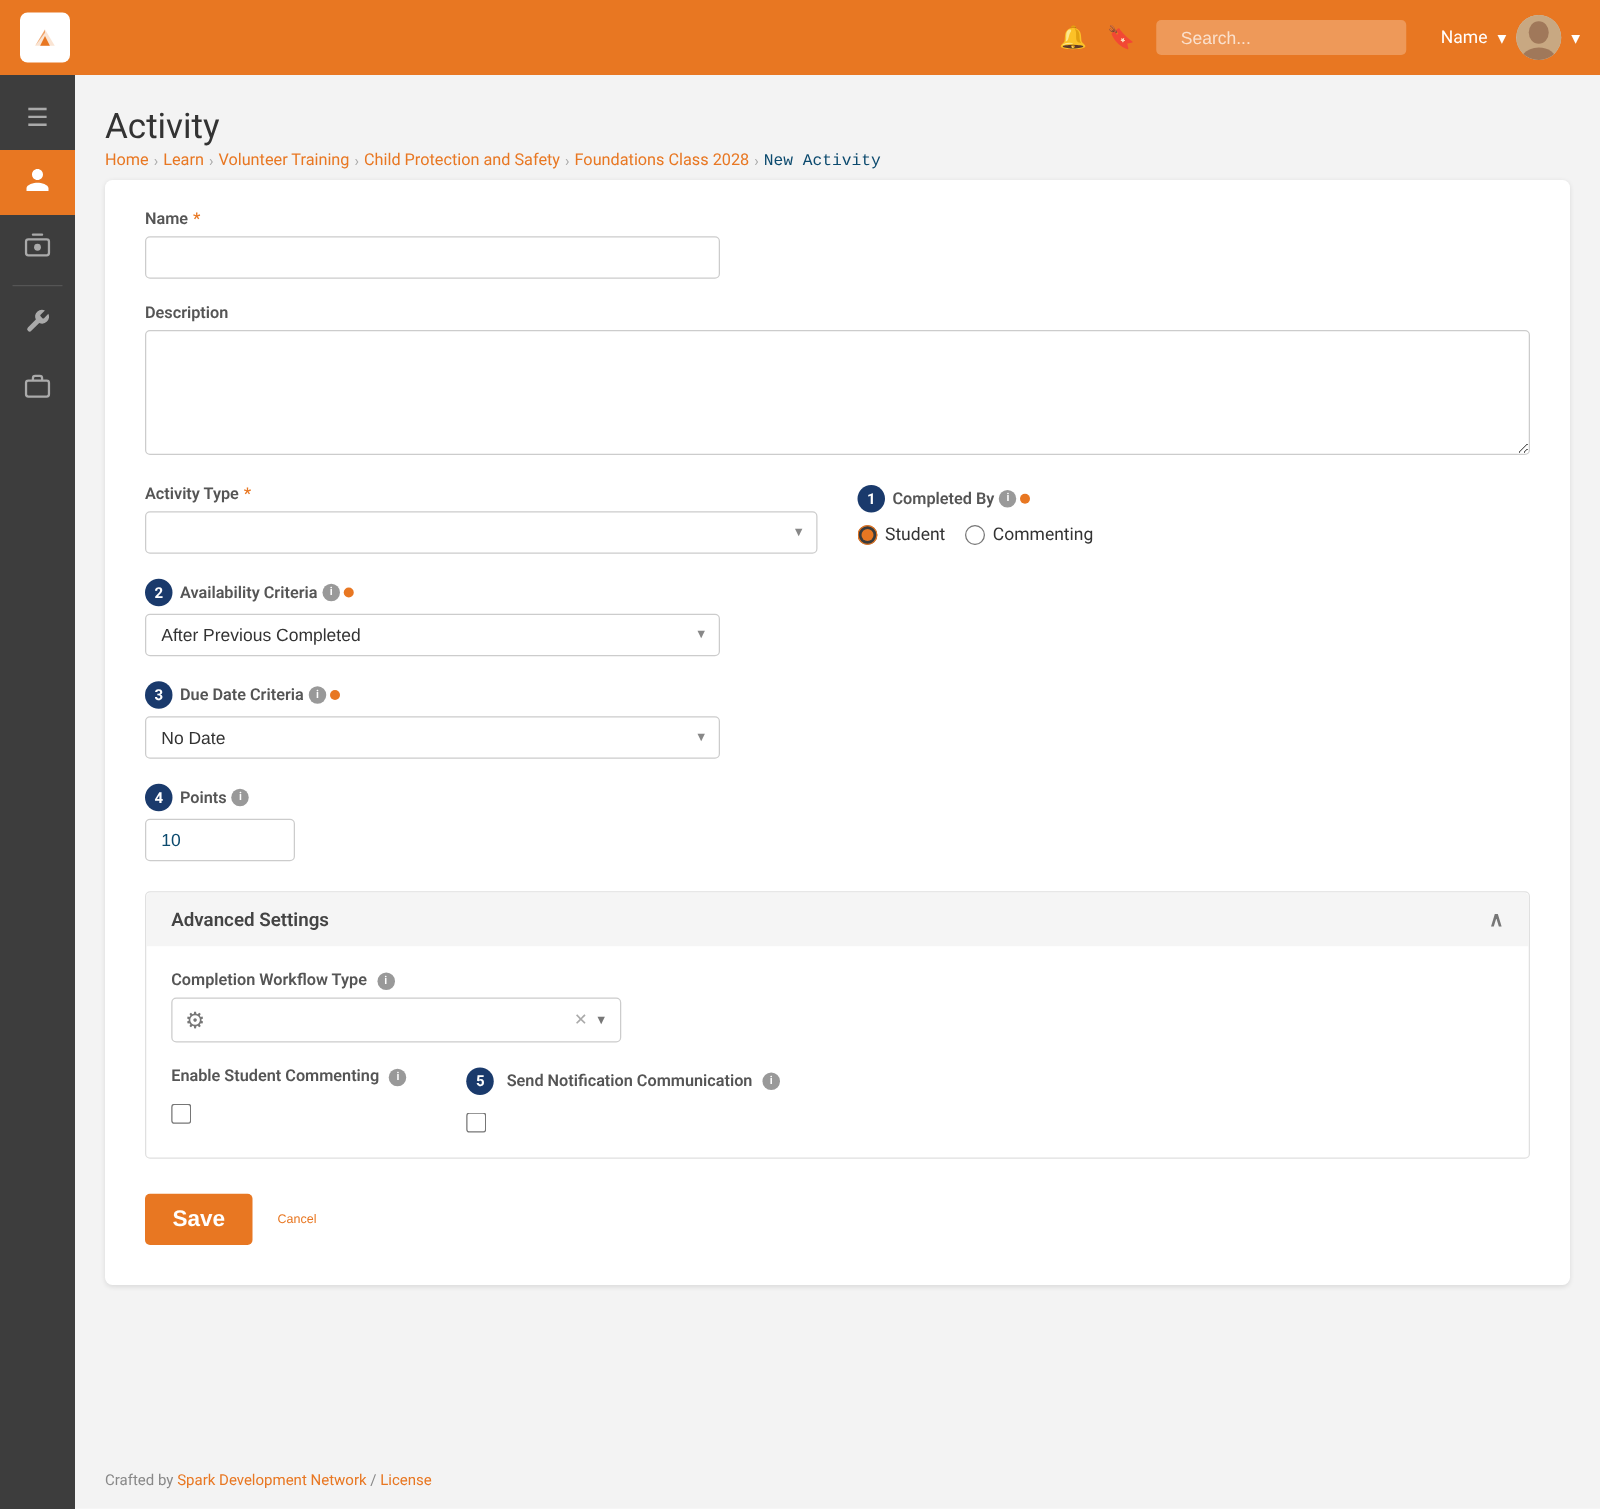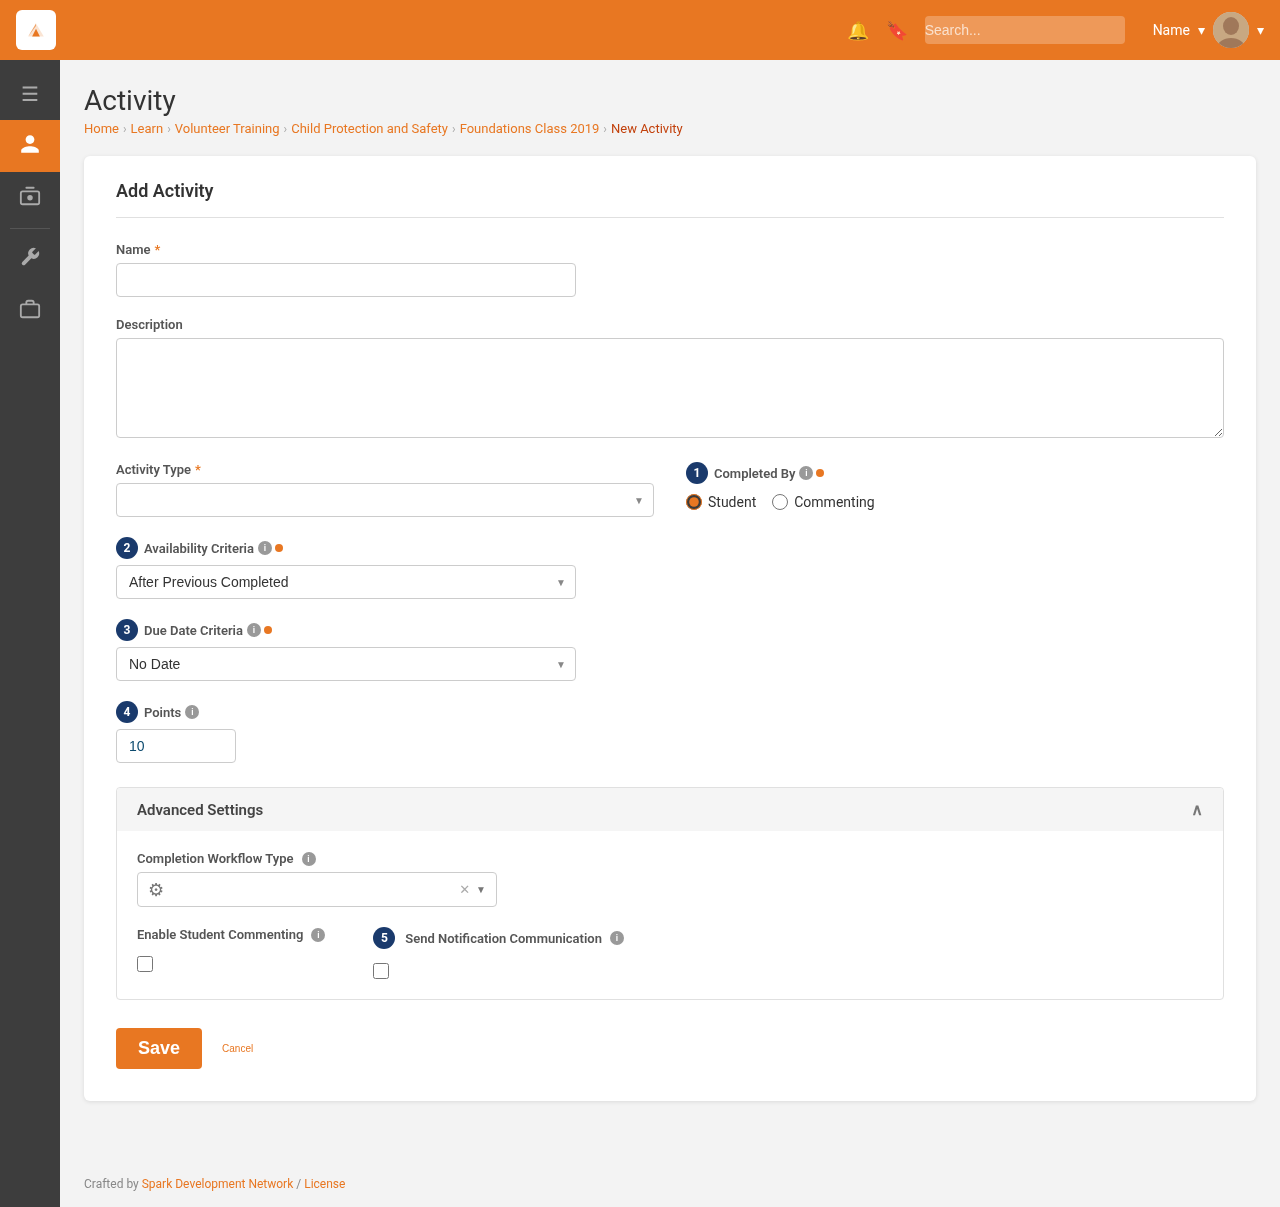--- a/index.html
+++ b/index.html
@@ -26,21 +26,21 @@
     .top-nav-logo svg { width: 26px; height: 26px; }
     .top-nav-icons {
       display: flex; align-items: center; gap: 16px;
     }
     .top-nav-icon {
       color: white; font-size: 18px; cursor: pointer; opacity: 0.9;
     }
     .top-nav-search {
       background: rgba(255,255,255,0.25);
       border: none; border-radius: 4px;
-      padding: 6px 0; color: white; width: 200px;
+      padding: 6px 20px; color: white; width: 200px;
       font-size: 14px;
     }
     .top-nav-search::placeholder { color: rgba(255,255,255,0.7); }
     .top-nav-user {
       display: flex; align-items: center; gap: 8px; color: white; cursor: pointer;
       font-size: 14px; margin-left: 12px;
     }
     .top-nav-avatar {
       width: 36px; height: 36px; border-radius: 50%; overflow: hidden;
       background: #ccc;
@@ -80,25 +80,25 @@
       padding: 24px;
       flex: 1;
     }
 
     
     .page-title {
       font-size: 28px; font-weight: 400; color: #333; margin-bottom: 4px;
     }
     .breadcrumb {
       font-size: 13px; color: #888; display: flex; align-items: center; gap: 4px;
-      margin-bottom: 20px;
+      margin-bottom: 8px;
     }
     .breadcrumb a { color: #e87722; text-decoration: none; }
     .breadcrumb-sep { color: #aaa; font-size: 12px; }
-    .breadcrumb-current { color: #c2410c; }
+    .breadcrumb-current { color: #0c4a6e; font-family: Liberation Mono, monospace; }
 
     
     .card {
       background: white;
       border-radius: 6px;
       padding: 24px 32px 32px;
       box-shadow: 0 1px 4px rgba(0,0,0,0.1);
       margin-bottom: 24px;
     }
     .card-title {
@@ -304,27 +304,26 @@
   <h1 class="page-title">Activity</h1>
   <nav class="breadcrumb">
     <a href="#">Home</a>
     <span class="breadcrumb-sep">›</span>
     <a href="#">Learn</a>
     <span class="breadcrumb-sep">›</span>
     <a href="#">Volunteer Training</a>
     <span class="breadcrumb-sep">›</span>
     <a href="#">Child Protection and Safety</a>
     <span class="breadcrumb-sep">›</span>
-    <a href="#">Foundations Class 2019</a>
+    <a href="#">Foundations Class 2028</a>
     <span class="breadcrumb-sep">›</span>
     <span class="breadcrumb-current">New Activity</span>
   </nav>
 
   <div class="card">
-    <div class="card-title">Add Activity</div>
 
     <div class="form-group">
       <label class="form-label">
         <span>Name</span>
         <span class="required-star">*</span>
       </label>
       <input type="text" class="form-control" style="max-width: 460px;" placeholder="">
     </div>
 
     <div class="form-group">

